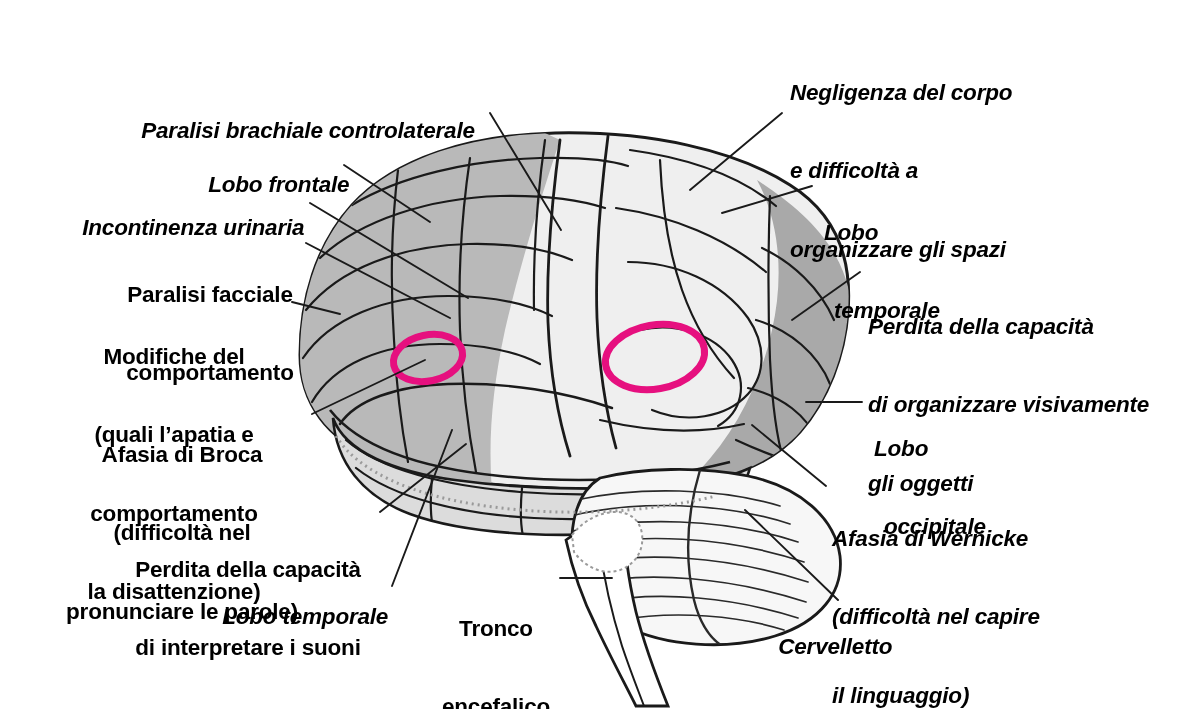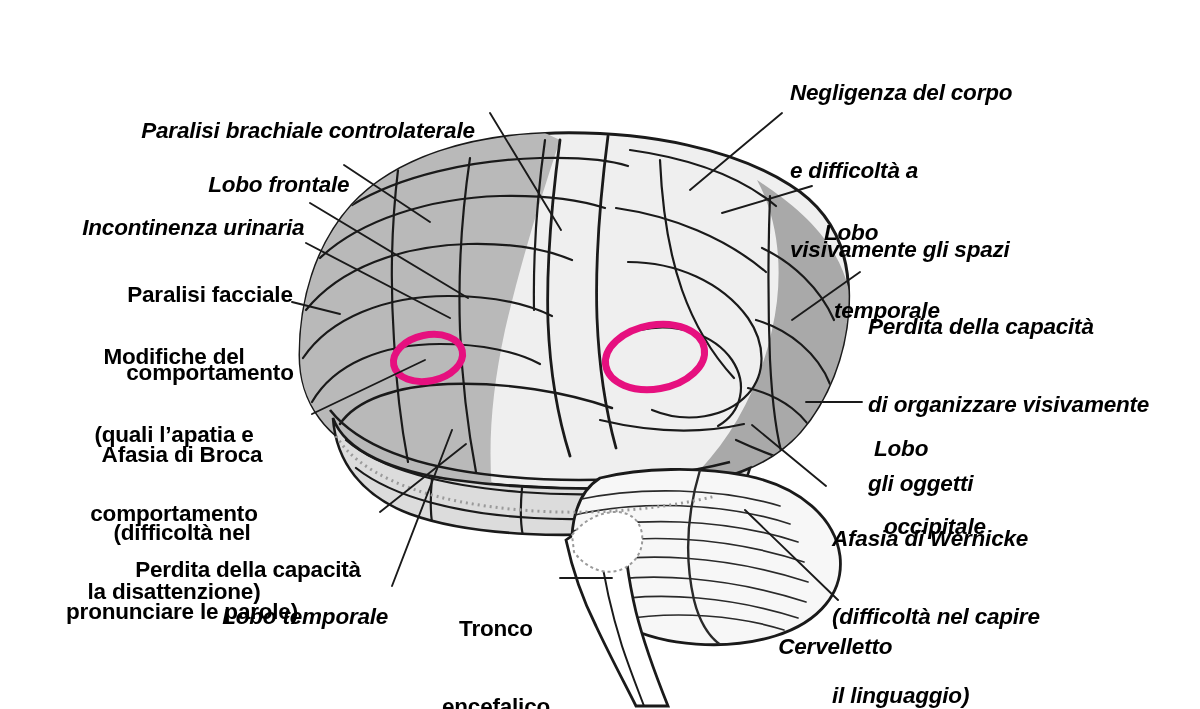--- a/index.html
+++ b/index.html
@@ -241,35 +241,36 @@
   </div>
 
   <div class="label ta-center" style="left:54px; top:390px; width:256px;">
     <div>Afasia di Broca</div>
     <div>(difficoltà nel</div>
     <div>pronunciare le parole)</div>
   </div>
 
   <div class="label ta-center" style="left:116px; top:505px; width:264px;">
     <div>Perdita della capacità</div>
+    <div>di interpretare i suoni</div>
   </div>
 
   <div class="label ta-left" style="left:198px; top:578px;">
     <span>Lobo temporale</span>
   </div>
 
   <div class="label ta-center" style="left:432px; top:564px; width:128px;">
     <div>Tronco</div>
     <div>encefalico</div>
   </div>
 
   <div class="label ta-left" style="left:790px; top:28px;">
     <div>Negligenza del corpo</div>
     <div>e difficoltà a</div>
-    <div>visivamente gli spazi</div>
+    <div>organizzare gli spazi</div>
   </div>
 
   <div class="label ta-left" style="left:824px; top:168px;">
     <div>Lobo</div>
     <div style="padding-left:10px;">temporale</div>
   </div>
 
   <div class="label ta-left" style="left:868px; top:262px;">
     <div>Perdita della capacità</div>
     <div>di organizzare visivamente</div>

